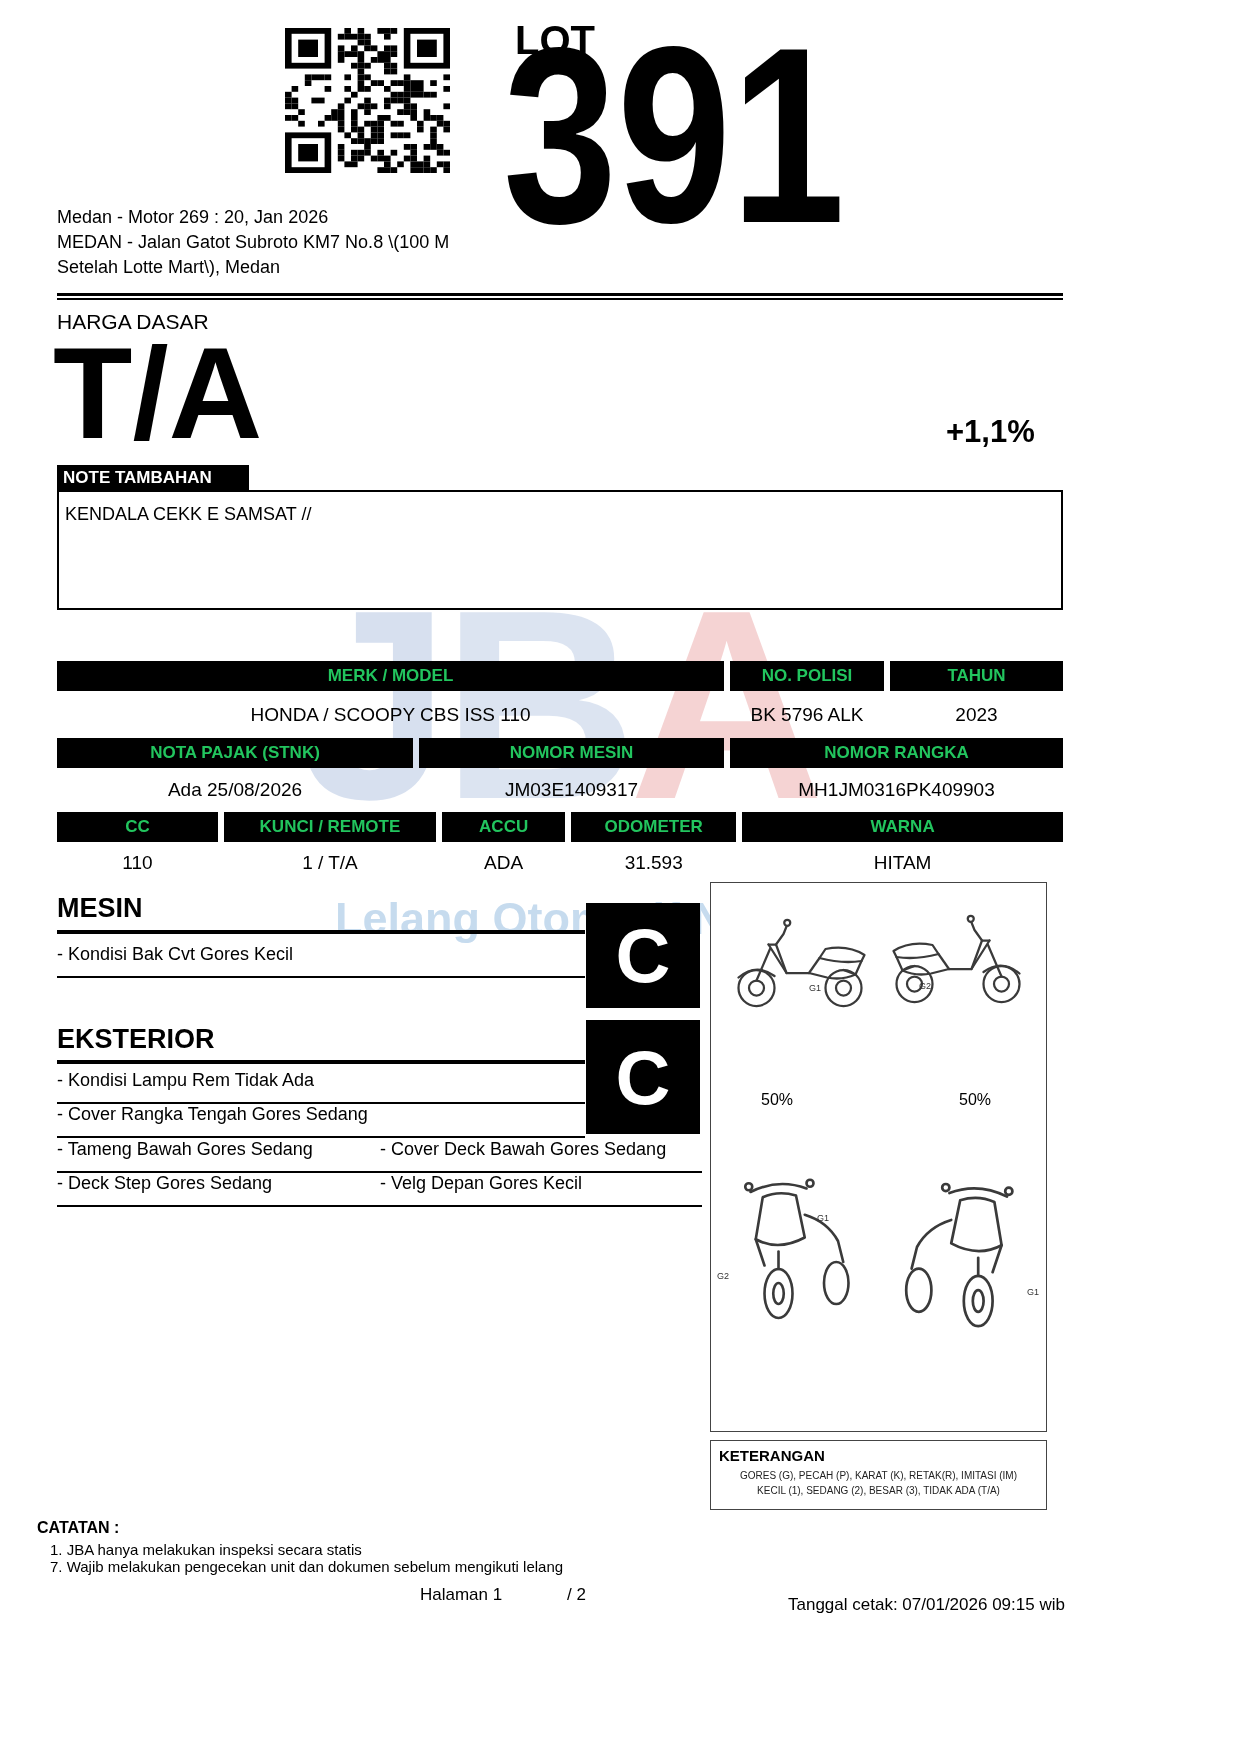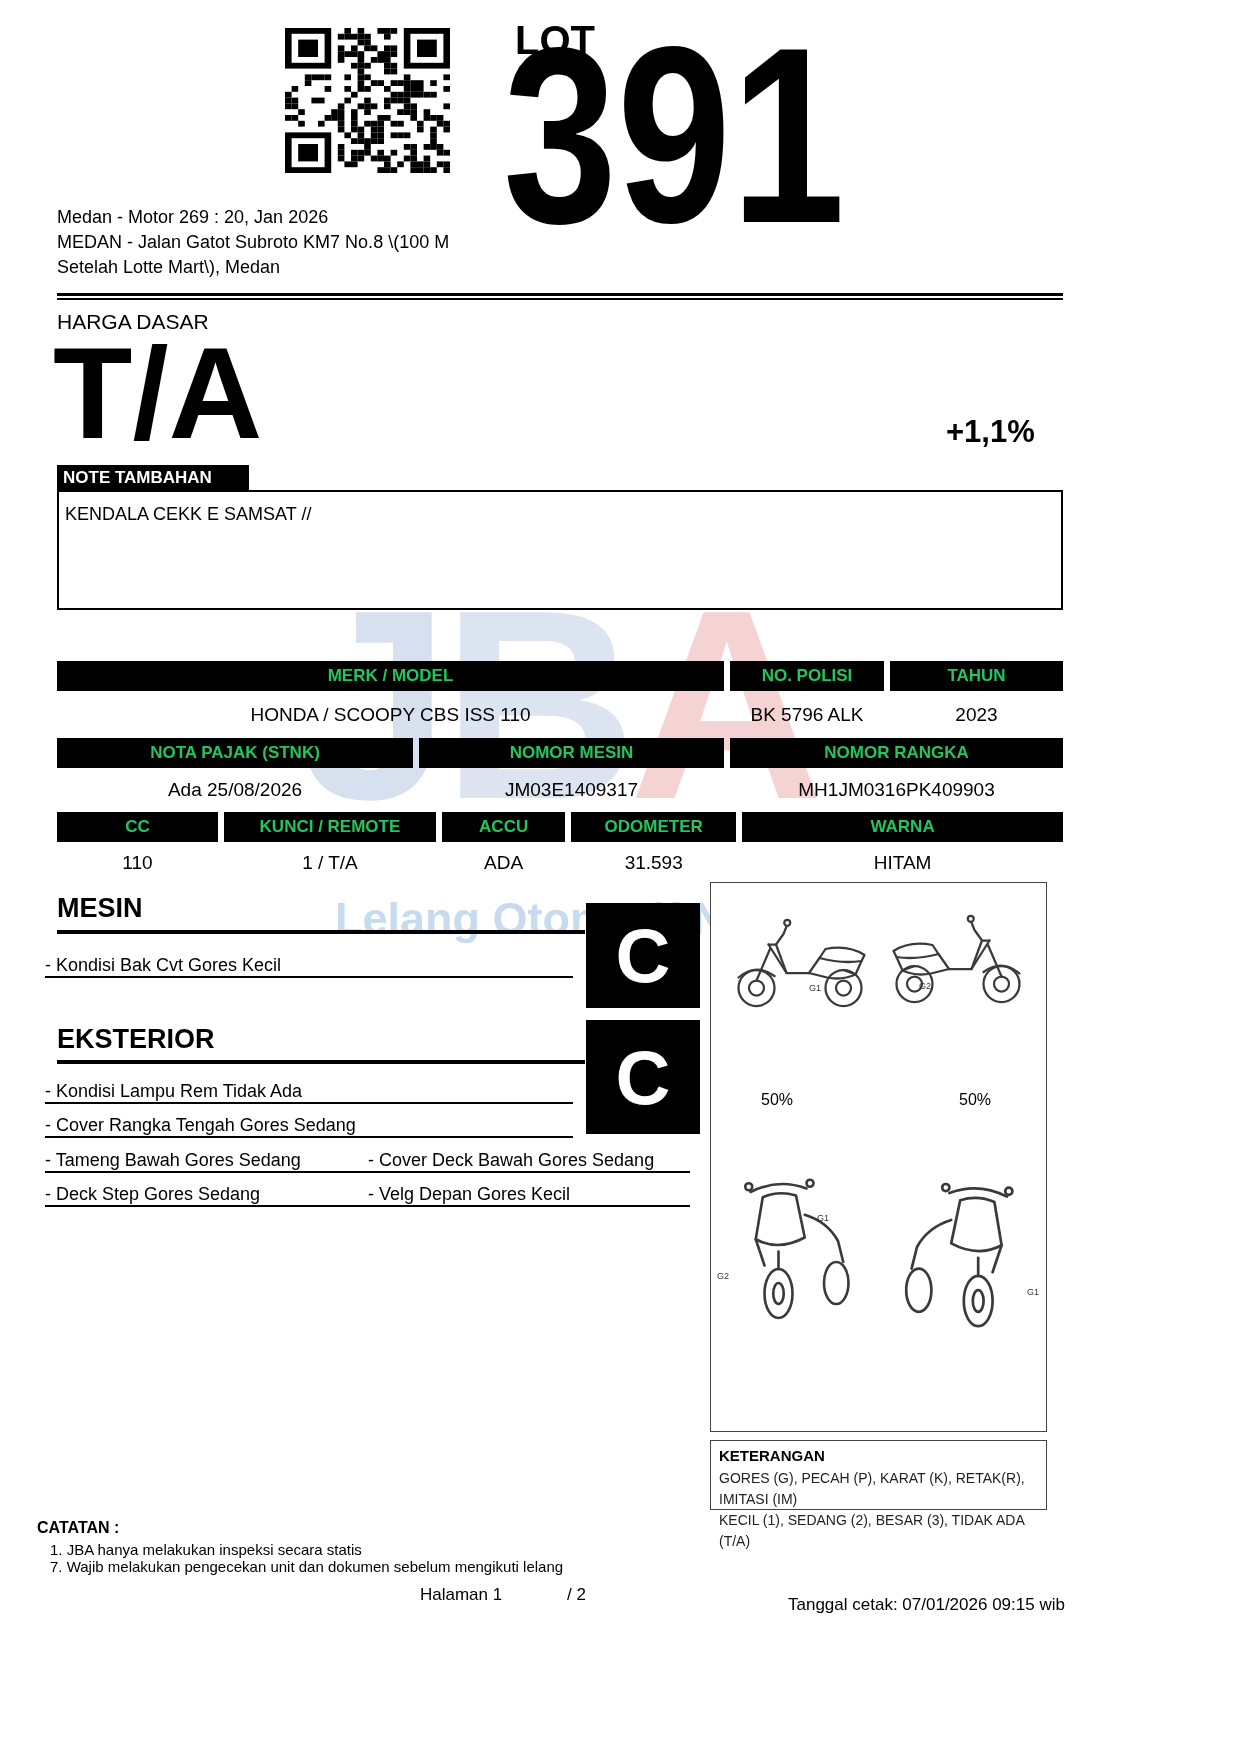--- a/index.html
+++ b/index.html
@@ -45,21 +45,21 @@
   .w-nota{width:356px} .w-msn{width:305px} .w-rangka{width:333px}
   .w-cc{width:167px} .w-kunci{width:220px} .w-accu{width:128px} .w-odo{width:171px} .w-warna{width:333px}
 
   
   .sec-title { position:absolute; left:57px; font-size:27px; font-weight:bold; }
   .mesin-title { top:893px; }
   .eks-title { top:1024px; }
   .thick-line { position:absolute; left:57px; width:528px; height:4px; background:#000; }
   .mesin-uline { top:930px; }
   .eks-uline { top:1060px; }
-  .item-row { position:absolute; left:45px; height:34px; border-bottom:2px solid #000; font-size:18px; display:flex; align-items:flex-end; }
+  .item-row { position:absolute; left:57px; height:34px; border-bottom:2px solid #000; font-size:18px; display:flex; align-items:flex-start; }
   .mesin-item { top:944px; width:528px; }
   .ek-r0 { top:1070px; width:528px; }
   .ek-r1 { top:1104px; width:528px; }
   .ek-r2 { top:1139px; width:645px; }
   .ek-r3 { top:1173px; width:645px; }
   .iright { position:absolute; left:323px; }
   .grade-box { position:absolute; left:586px; width:114px; background:#000; color:#fff; font-weight:bold; font-size:76px; display:flex; align-items:center; justify-content:center; }
   .mesin-grade { top:903px; height:105px; }
   .eks-grade { top:1020px; height:114px; }
 
@@ -75,21 +75,21 @@
   .sc-bl { left:22px; top:268px; width:140px; height:180px; }
   .sc-br { left:168px; top:274px; width:148px; height:180px; }
   .gmark { position:absolute; font-size:9px; color:#333; }
   .gm0 { left:98px; top:100px; }
   .gm1 { left:208px; top:98px; }
   .gm2 { left:106px; top:330px; }
   .gm3 { left:6px; top:388px; }
   .gm4 { left:316px; top:404px; }
   .keterangan-box { position:absolute; left:710px; top:1440px; width:337px; height:70px; border:1.5px solid #444; background:#fff; padding:6px 8px; }
   .ket-title { font-size:15px; font-weight:bold; margin-bottom:4px; }
-  .ket-line { font-size:14px; line-height:1.5; color:#222; }
+  .ket-line { font-size:10px; line-height:1.5; color:#222;text-align:center; }
 
   
   .catatan-label { position:absolute; left:37px; top:1519px; font-size:16px; font-weight:bold; }
   .catatan-item { position:absolute; left:50px; font-size:15px; }
   .c1 { top:1541px; }
   .c2 { top:1558px; }
   .page-num { position:absolute; left:420px; top:1585px; font-size:17px; }
   .page-total { position:absolute; left:567px; top:1585px; font-size:17px; }
   .print-date { position:absolute; left:788px; top:1595px; font-size:17px; }
 </style>

